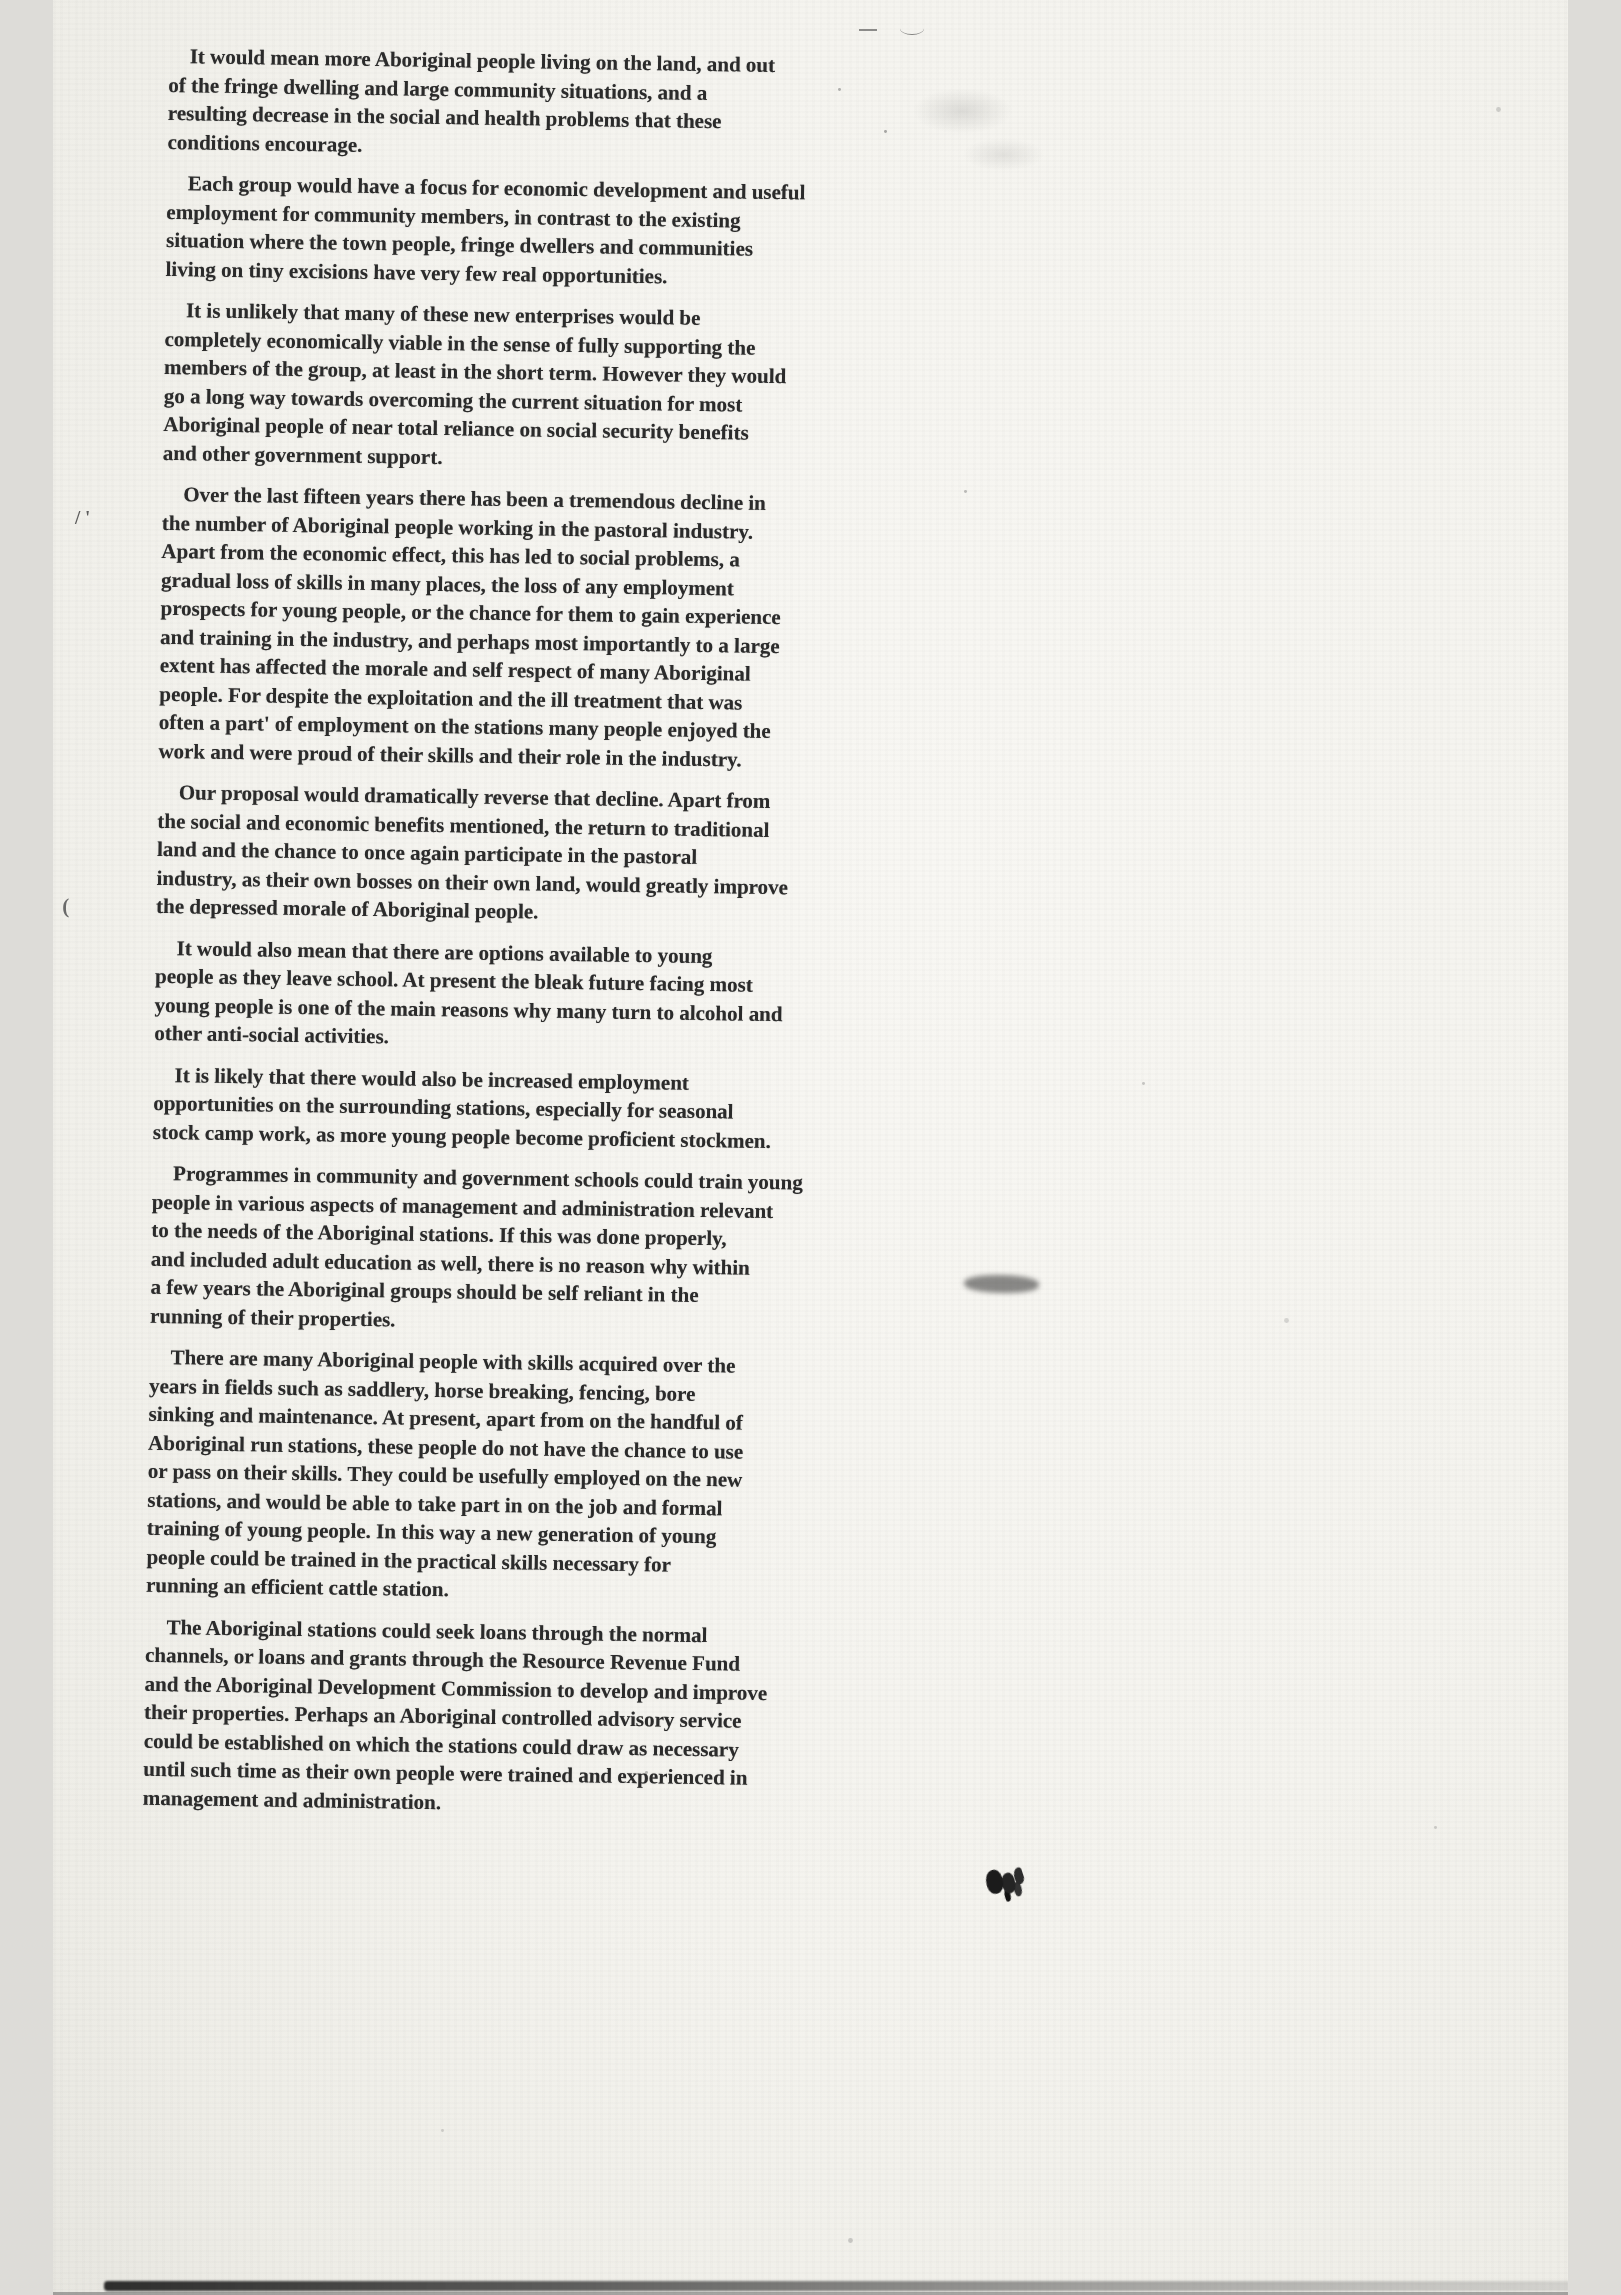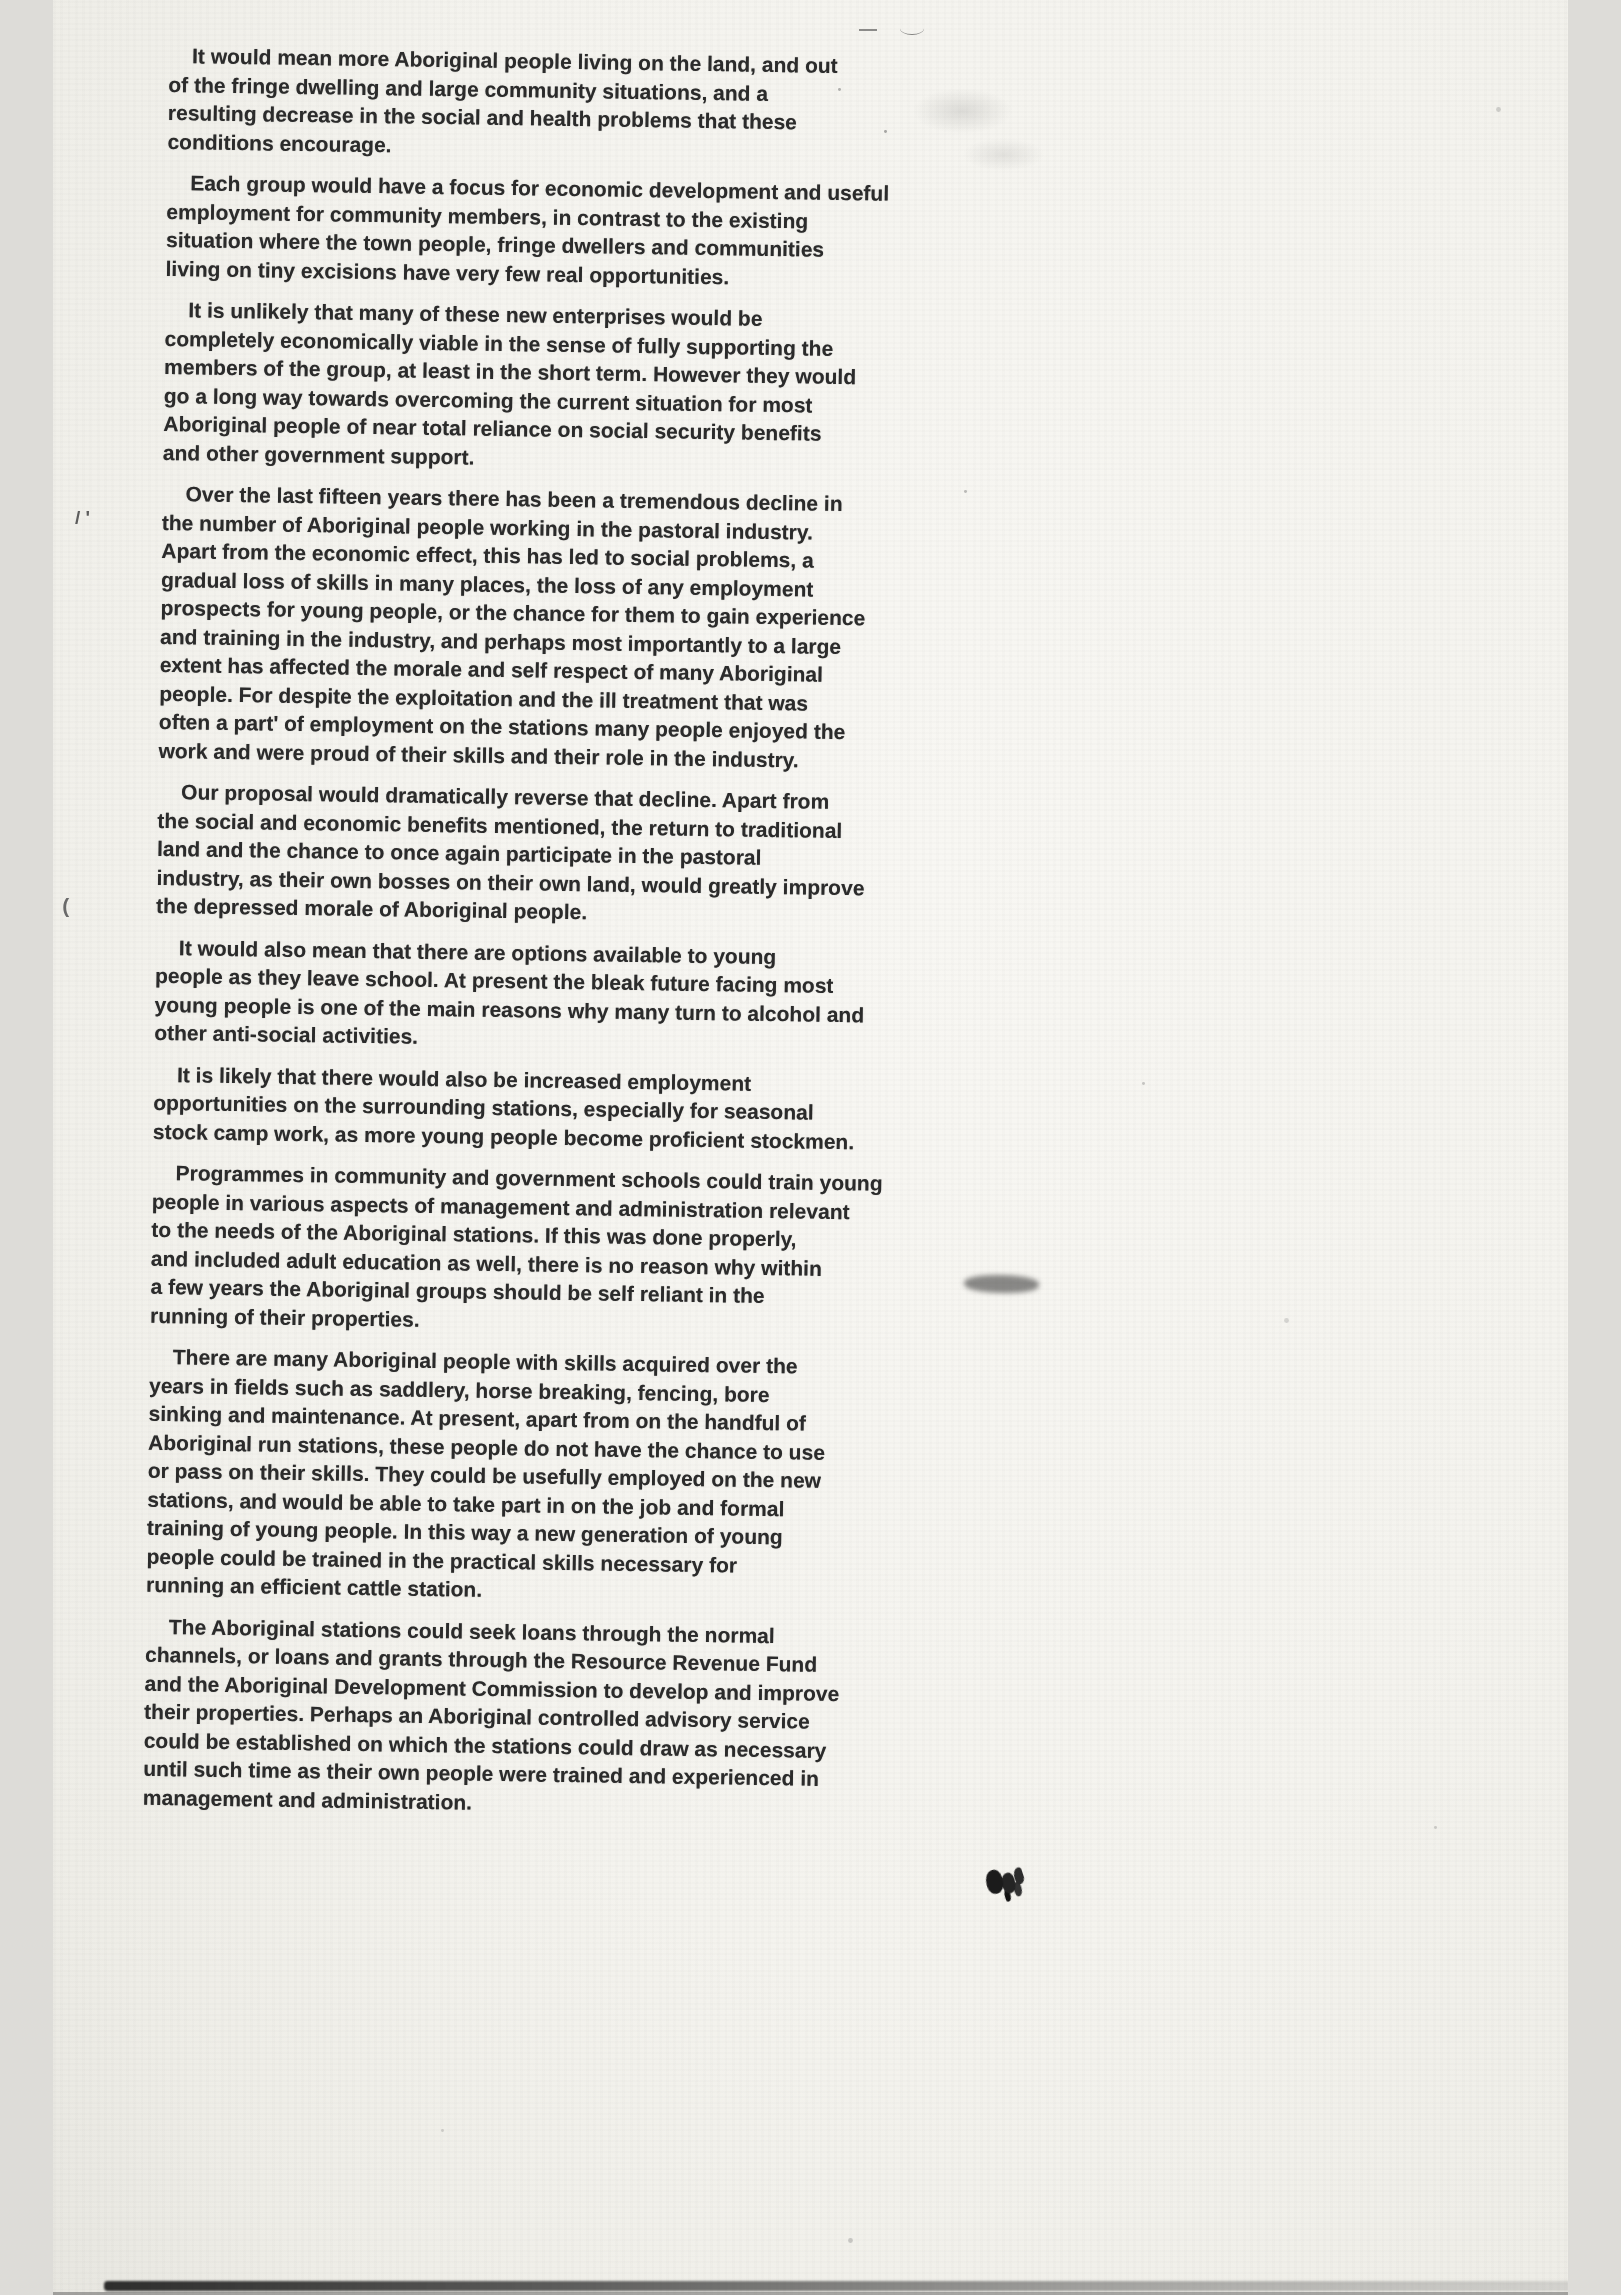--- a/index.html
+++ b/index.html
@@ -4,21 +4,21 @@
 <style>
   html, body { margin: 0; padding: 0; background: #dddcd8; }
   .page {
     position: relative;
     width: 1515px;
     height: 2296px;
     margin: 0 auto;
     overflow: hidden;
     background:
       radial-gradient(ellipse at 58% 38%, #f8f7f3 0%, #f4f3ee 55%, #eeede7 85%, #e7e6e0 100%);
-    font-family: Liberation Sans, sans-serif;
+    font-family: Liberation Serif, serif;
   }
   
   .page::before {
     content: "";
     position: absolute; inset: 0;
     background:
       repeating-linear-gradient(0deg, rgba(0,0,0,0.012) 0 1.8px, transparent 1.8px 5.5px),
       repeating-linear-gradient(90deg, rgba(0,0,0,0.010) 0 2.8px, transparent 2.8px 7.3px);
     pointer-events: none;
   }

